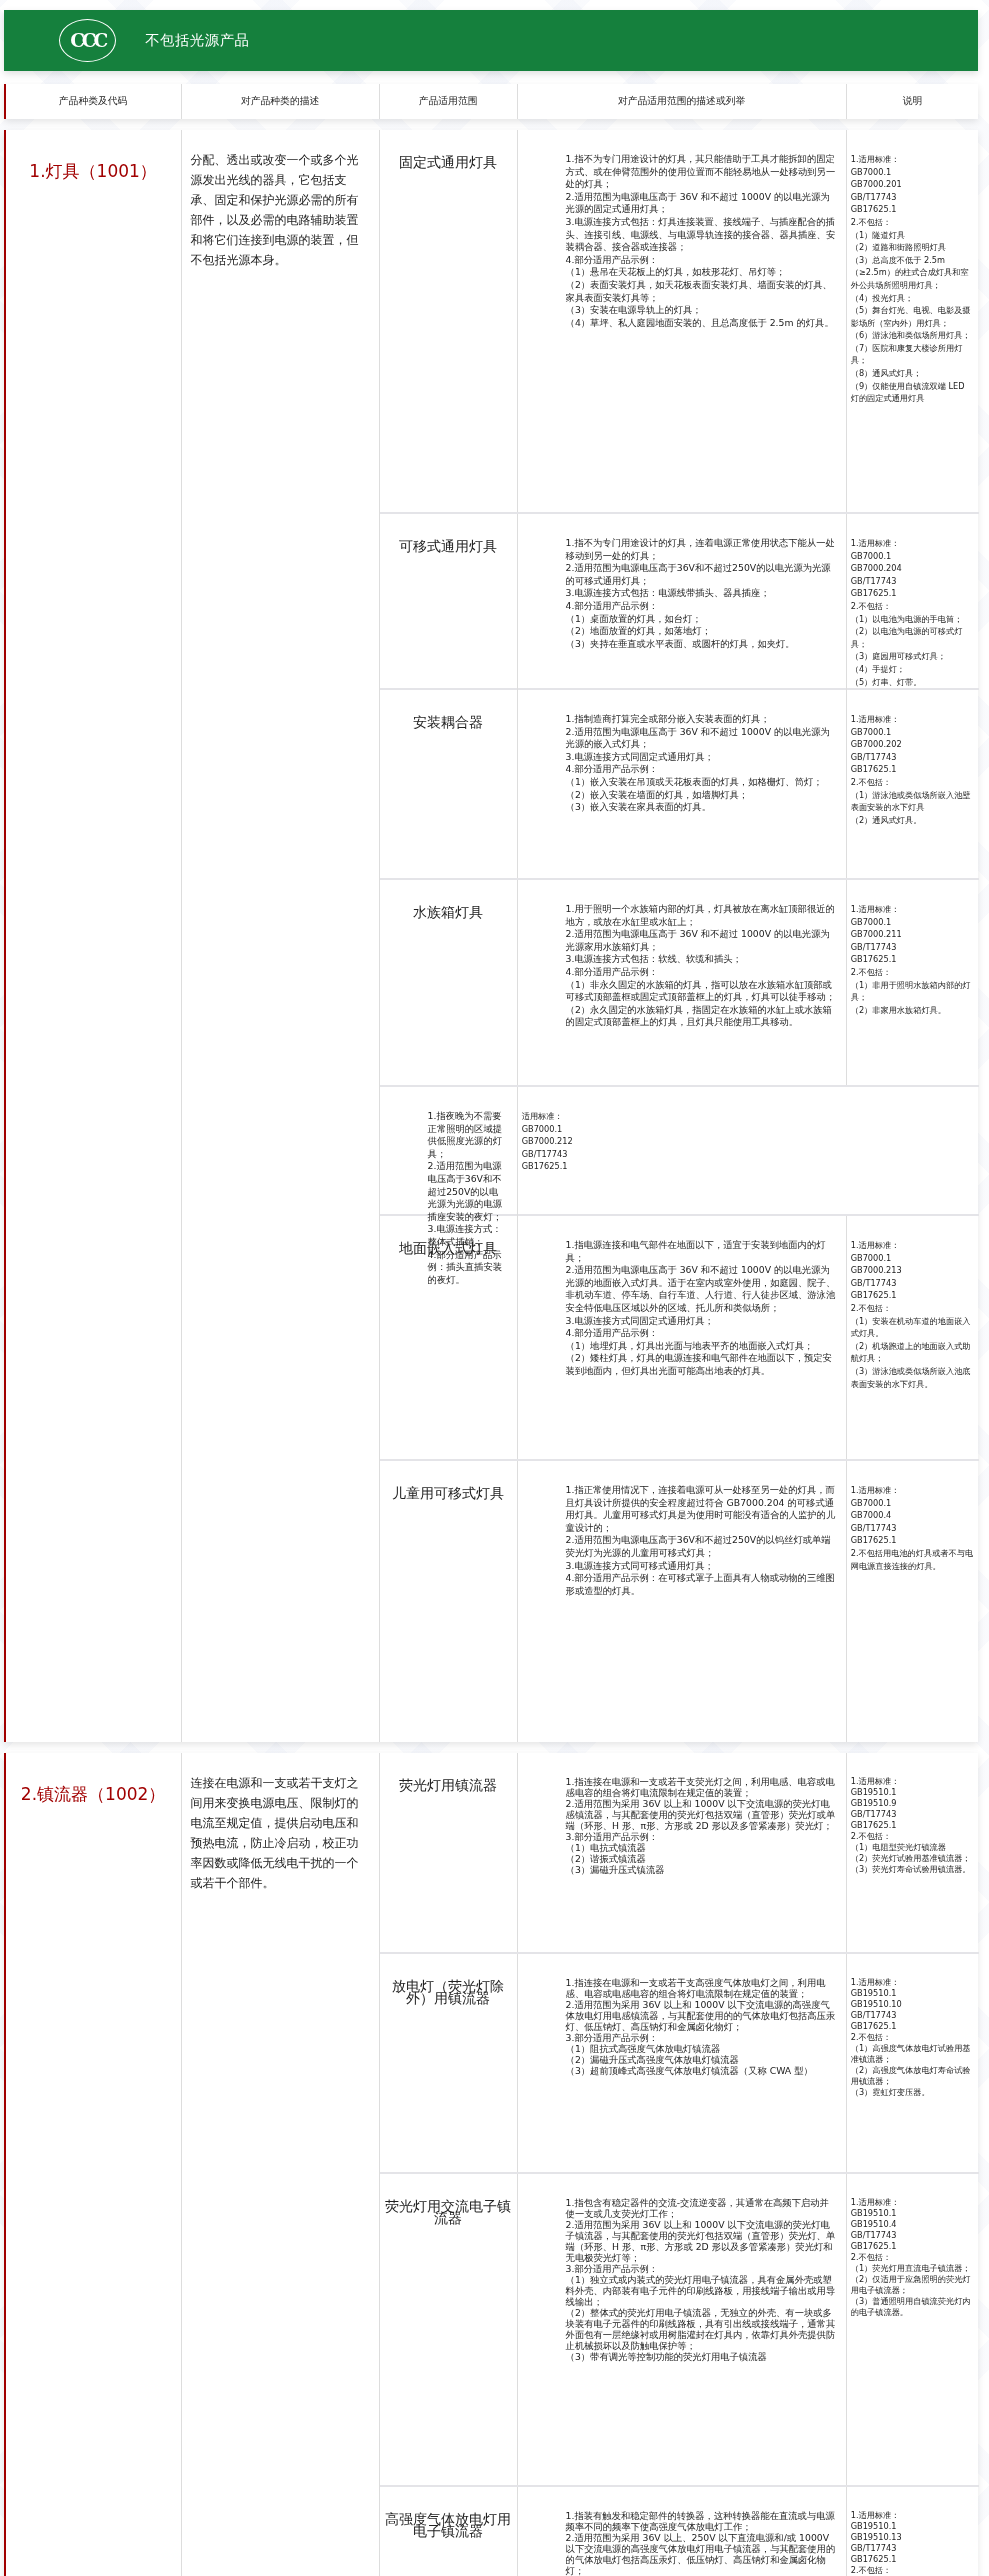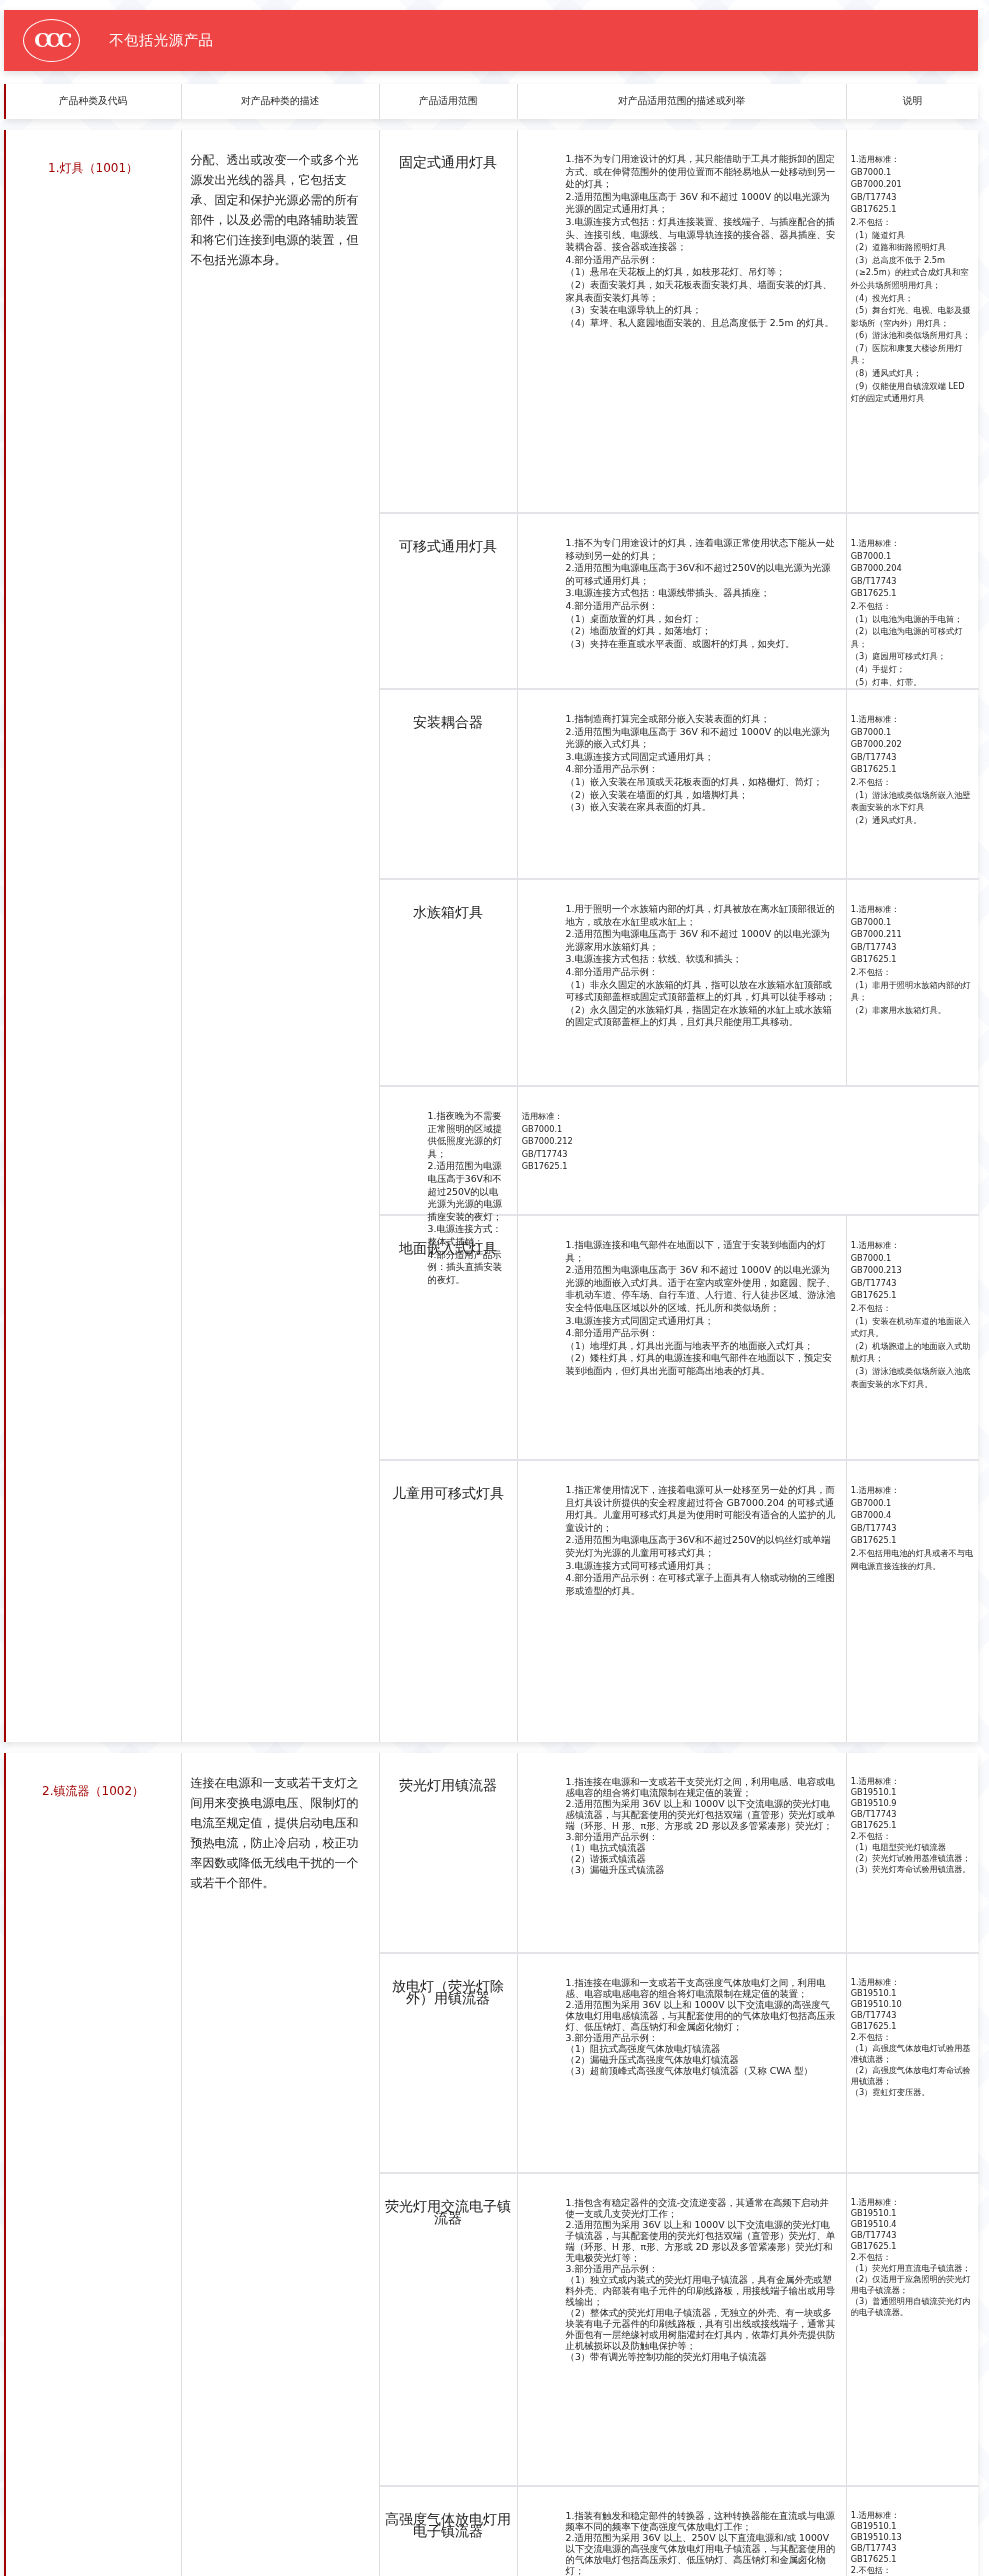--- a/index.html
+++ b/index.html
@@ -16,22 +16,23 @@
     position: absolute; inset: 0; pointer-events: none; z-index: 0;
     background-image:
       repeating-linear-gradient(45deg, rgba(200,210,235,0.10) 0 20.6px, rgba(255,255,255,0) 20.6px 103px),
       repeating-linear-gradient(-45deg, rgba(200,210,235,0.10) 0 20.6px, rgba(255,255,255,0) 20.6px 103px);
   }
 
   .page { position: relative; z-index: 1; padding: 9.8px 11.3px 0 3.6px; }
 
   
   .banner {
-    height: 61px; background: #ef4444; display: flex; align-items: center;
+    height: 61px; background: #15803d; display: flex; align-items: center;
     box-shadow: 0 3.1px 7.2px rgba(0,0,0,0.12);
+    padding-left: 36px;
   }
   .ccc-logo {
     width: 57px; height: 43px; margin-left: 19.6px;
     border: 1.5px solid #ffffff; border-radius: 50%;
     display: flex; align-items: center; justify-content: center;
     color: #ffffff; font-family: "DejaVu Serif", serif; font-weight: bold;
     font-size: 18.5px; letter-spacing: -3.1px;
   }
   .banner-title { color: #ffffff; font-size: 14.4px; margin-left: 29px; letter-spacing: 0.5px; }
 
@@ -44,21 +45,21 @@
   .head-row { height: 35px; }
   .head-row > div {
     display: flex; align-items: center; justify-content: center;
     font-size: 9.8px; color: #222; border-right: 0.5px solid #dddddd;
   }
   .head-row > div:last-child { border-right: none; }
 
   .cat-block { margin-top: 10.8px; position: relative; }
   .cat-block .grid { align-items: stretch; }
   .cat-name {
-    grid-column: 1; color: #a10000; font-size: 12px; text-align: center;
+    grid-column: 1; color: #a10000; font-size: 17px; text-align: center;
     padding-top: 30px; border-right: 0.5px solid #dddddd;
   }
   .cat-desc {
     grid-column: 2; font-size: 12px; line-height: 20px; padding: 20px 10.3px 0 8.8px;
     border-right: 0.5px solid #dddddd; color: #222;
   }
   .subrows { grid-column: 3 / span 3; display: flex; flex-direction: column; }
   .subrow {
     display: grid; grid-template-columns: 138px 329px 132px;
     border-bottom: 2.6px solid #e4e4e8;

